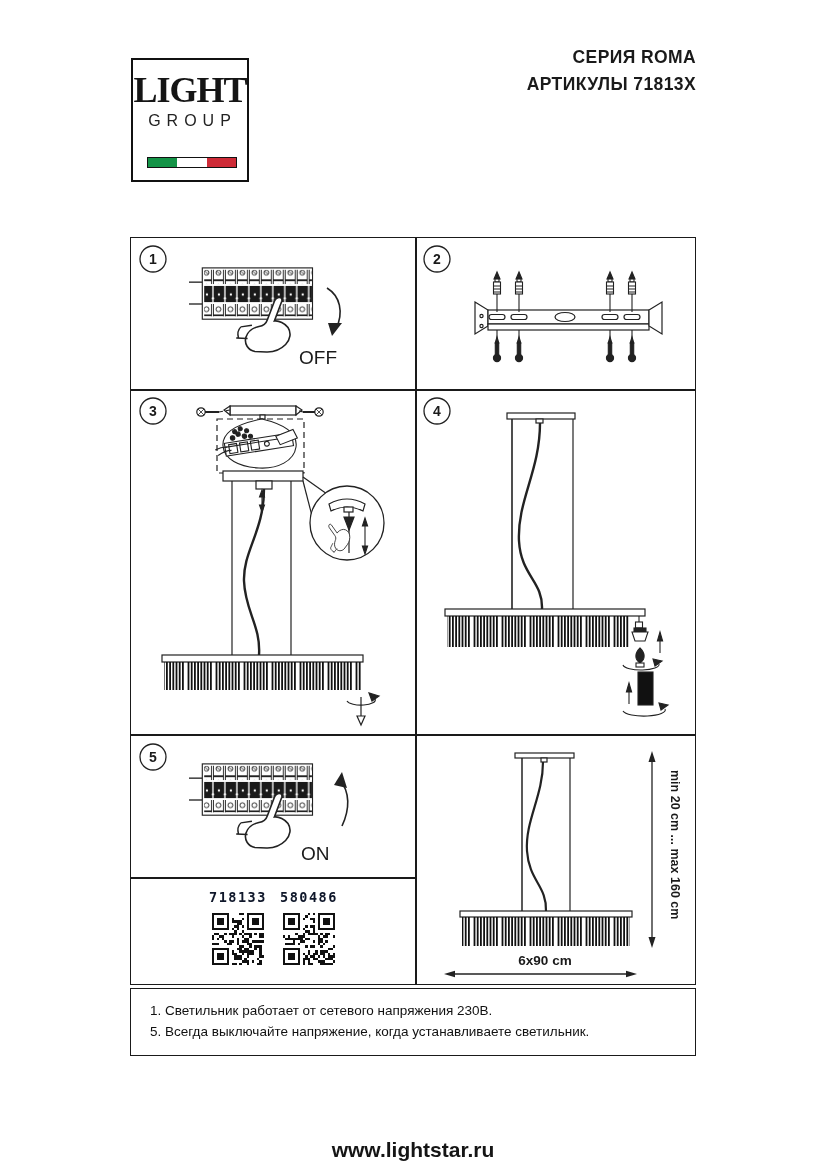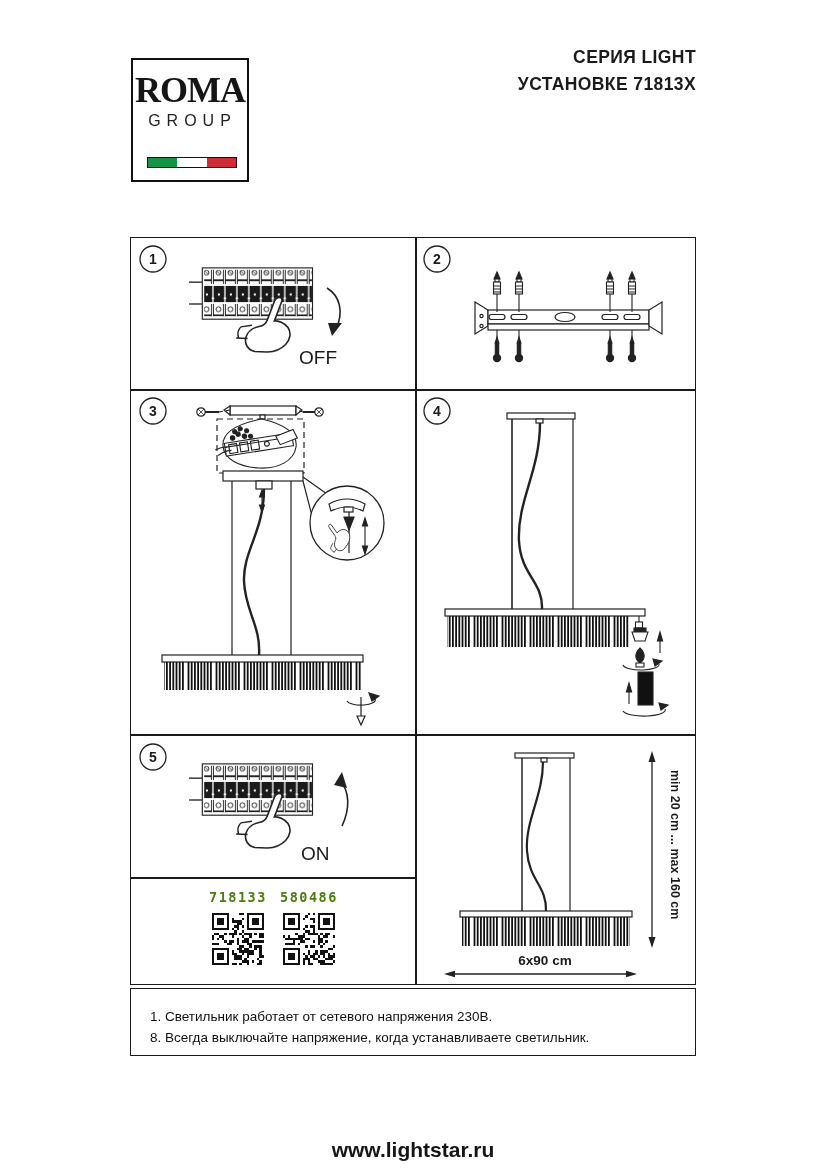--- a/index.html
+++ b/index.html
@@ -32,26 +32,26 @@
   .vline{position:absolute;left:284px;top:0;width:1.5px;height:100%;background:#1a1a1a;}
   .hl1{position:absolute;left:0;top:151px;width:100%;height:1.5px;background:#1a1a1a;}
   .hl2{position:absolute;left:0;top:496px;width:100%;height:1.5px;background:#1a1a1a;}
   .hl3{position:absolute;left:0;top:639px;width:285px;height:1.5px;background:#1a1a1a;}
   .panel{position:absolute;}
 
   
   #qr-panel{left:0;top:641px;width:284px;height:106px;}
   .qr-col{position:absolute;top:10px;width:70px;text-align:center;}
   .qr-label{font-weight:bold;font-size:13.5px;letter-spacing:1.5px;
-            font-family:"DejaVu Sans Mono",monospace;color:#4d7c0f;}
+            font-family:"DejaVu Sans Mono",monospace;color:#0f172a;}
   .qr-col svg{margin:8px auto 0 auto;}
 
   
   #notes-box{position:absolute;left:130px;top:988px;width:566px;height:68px;
-             border:1.5px solid #1a1a1a;box-sizing:border-box;padding:17px 10px 0 19px;}
+             border:1.5px solid #1a1a1a;box-sizing:border-box;padding:11px 10px 0 19px;}
   .note-line{font-size:13.5px;line-height:21px;color:#111;}
 
   
   #footer{position:absolute;left:0;top:1138px;width:100%;text-align:center;
           font-weight:bold;font-size:21px;color:#151515;}
 </style>
 </head>
 <body>
 
 <div id="page">
@@ -83,32 +83,32 @@
         <rect x="16" y="40" width="113.4" height="13" fill="url(#pat-cellB)"></rect>
       </symbol>
       <symbol id="sym-hand" viewBox="0 0 58 72" overflow="visible">
         <path d="M29,3 c2,-2 5,-1 5,2 l-1,21 c4,-2 11,-1 15,2 c5,4 6,11 3,17 c-3,6 -9,11 -16,13 l-11,3 c-7,1 -13,-4 -13,-11 c0,-6 4,-11 9,-14 c4,-2 6,-5 6,-9 l1,-20 c0,-2 1,-3 2,-4 z" fill="#fff" stroke="#222" stroke-width="1.6"></path>
         <path d="M3,42 l10,-5 m-11,17 l11,-3 m-10,-9 c-2,4 -1,8 1,11" fill="none" stroke="#222" stroke-width="1.4"></path>
       </symbol>
     </defs>
   </svg>
 
   <div id="logo-box">
-    <div id="logo-w1" class="logo-word">ROMA</div>
+    <div id="logo-w1" class="logo-word">LIGHT</div>
     <div id="logo-w3">GROUP</div>
     <div id="logo-flag">
       <div id="flag-g" style="background: rgb(20, 148, 71);"></div>
       <div id="flag-w" style="background: rgb(255, 255, 255);"></div>
       <div id="flag-r" style="background: rgb(206, 43, 55);"></div>
     </div>
   </div>
 
   <div id="title-wrap">
-    <div class="hline">СЕРИЯ LIGHT</div>
-    <div class="hline">УСТАНОВКЕ 71813X</div>
+    <div class="hline">СЕРИЯ ROMA</div>
+    <div class="hline">АРТИКУЛЫ 71813X</div>
   </div>
 
   <div id="table">
     <div class="vline"></div>
     <div class="hl1"></div>
     <div class="hl2"></div>
     <div class="hl3"></div>
 
     <svg class="panel" style="left:0;top:0" width="284" height="151" viewBox="0 0 284 151">
       <g>
@@ -381,17 +381,17 @@
         <text x="128" y="229" text-anchor="middle" font-size="13.5" font-weight="bold">6x90 cm</text>
         <line x1="36" y1="238" x2="211" y2="238" stroke="#222" stroke-width="1.3"></line>
         <polygon points="27,238 38,234.8 38,241.2" fill="#222"></polygon>
         <polygon points="220,238 209,234.8 209,241.2" fill="#222"></polygon>
       </g>
     </svg>
   </div>
 
   <div id="notes-box">
     <div class="note-line">1. Светильник работает от сетевого напряжения 230В.</div>
-    <div class="note-line">8. Всегда выключайте напряжение, когда устанавливаете светильник.</div>
+    <div class="note-line">5. Всегда выключайте напряжение, когда устанавливаете светильник.</div>
   </div>
 
   <div id="footer">www.lightstar.ru</div>
 </div>
 
 </body></html>

